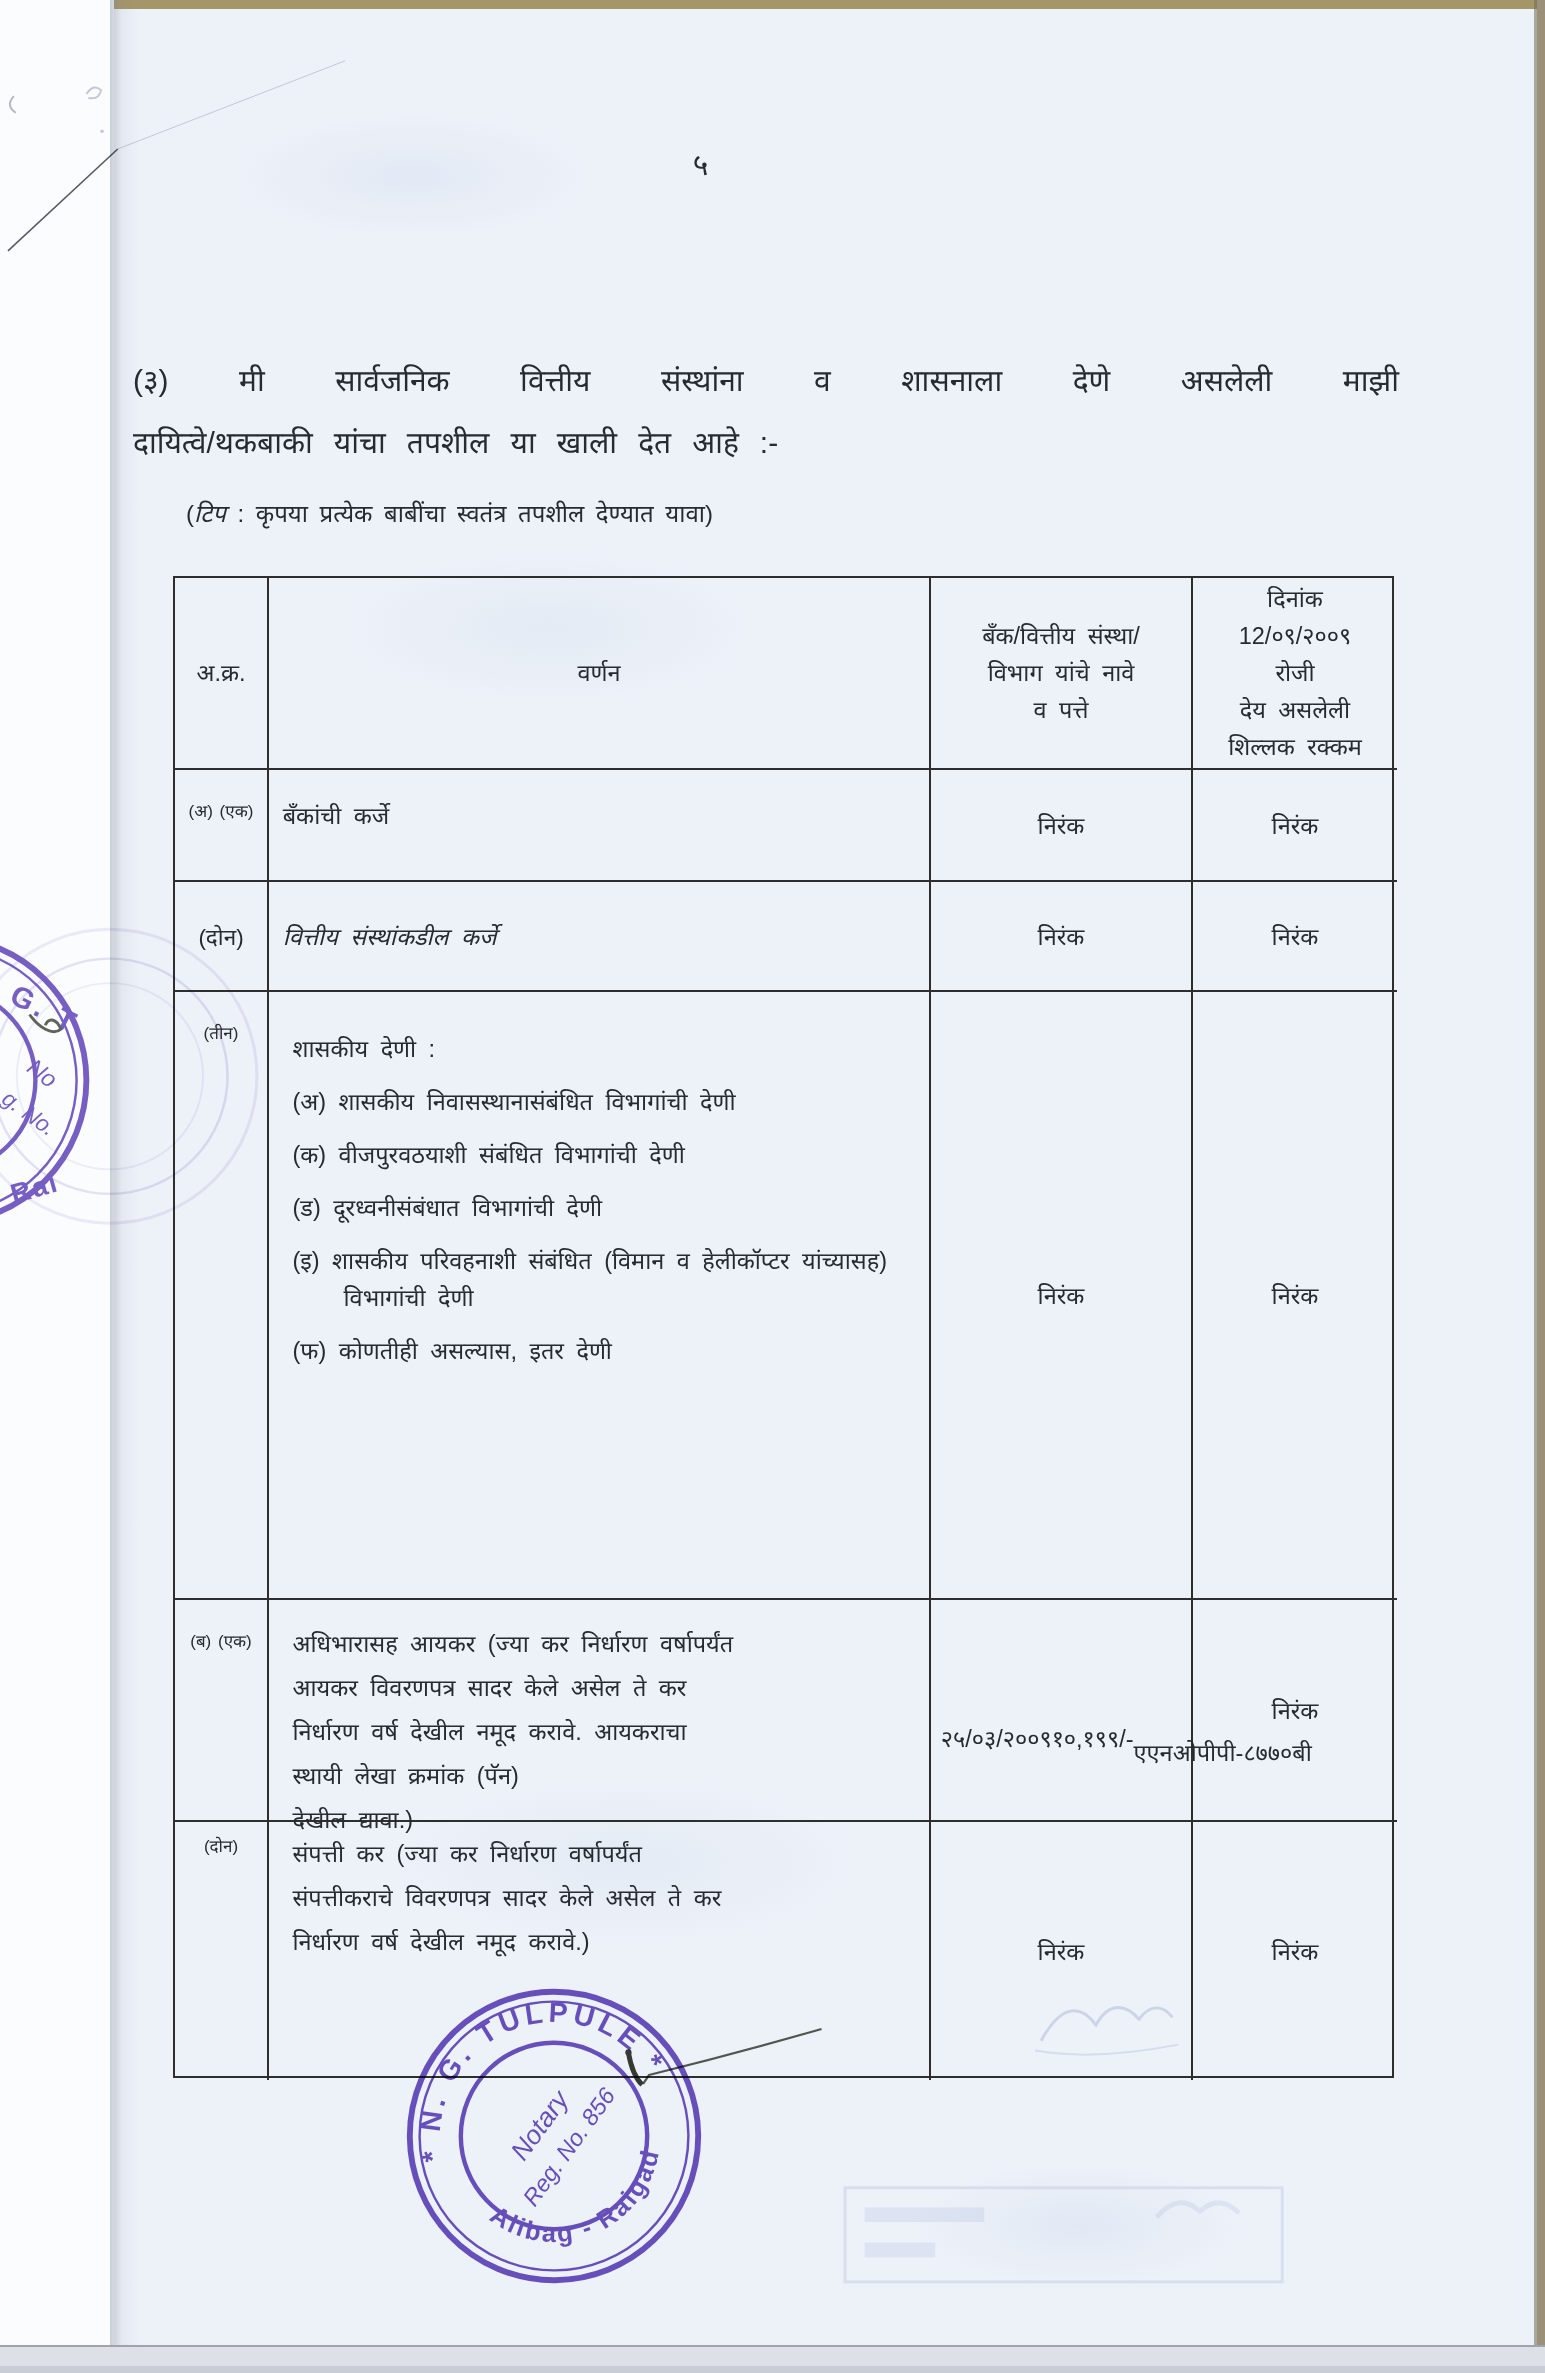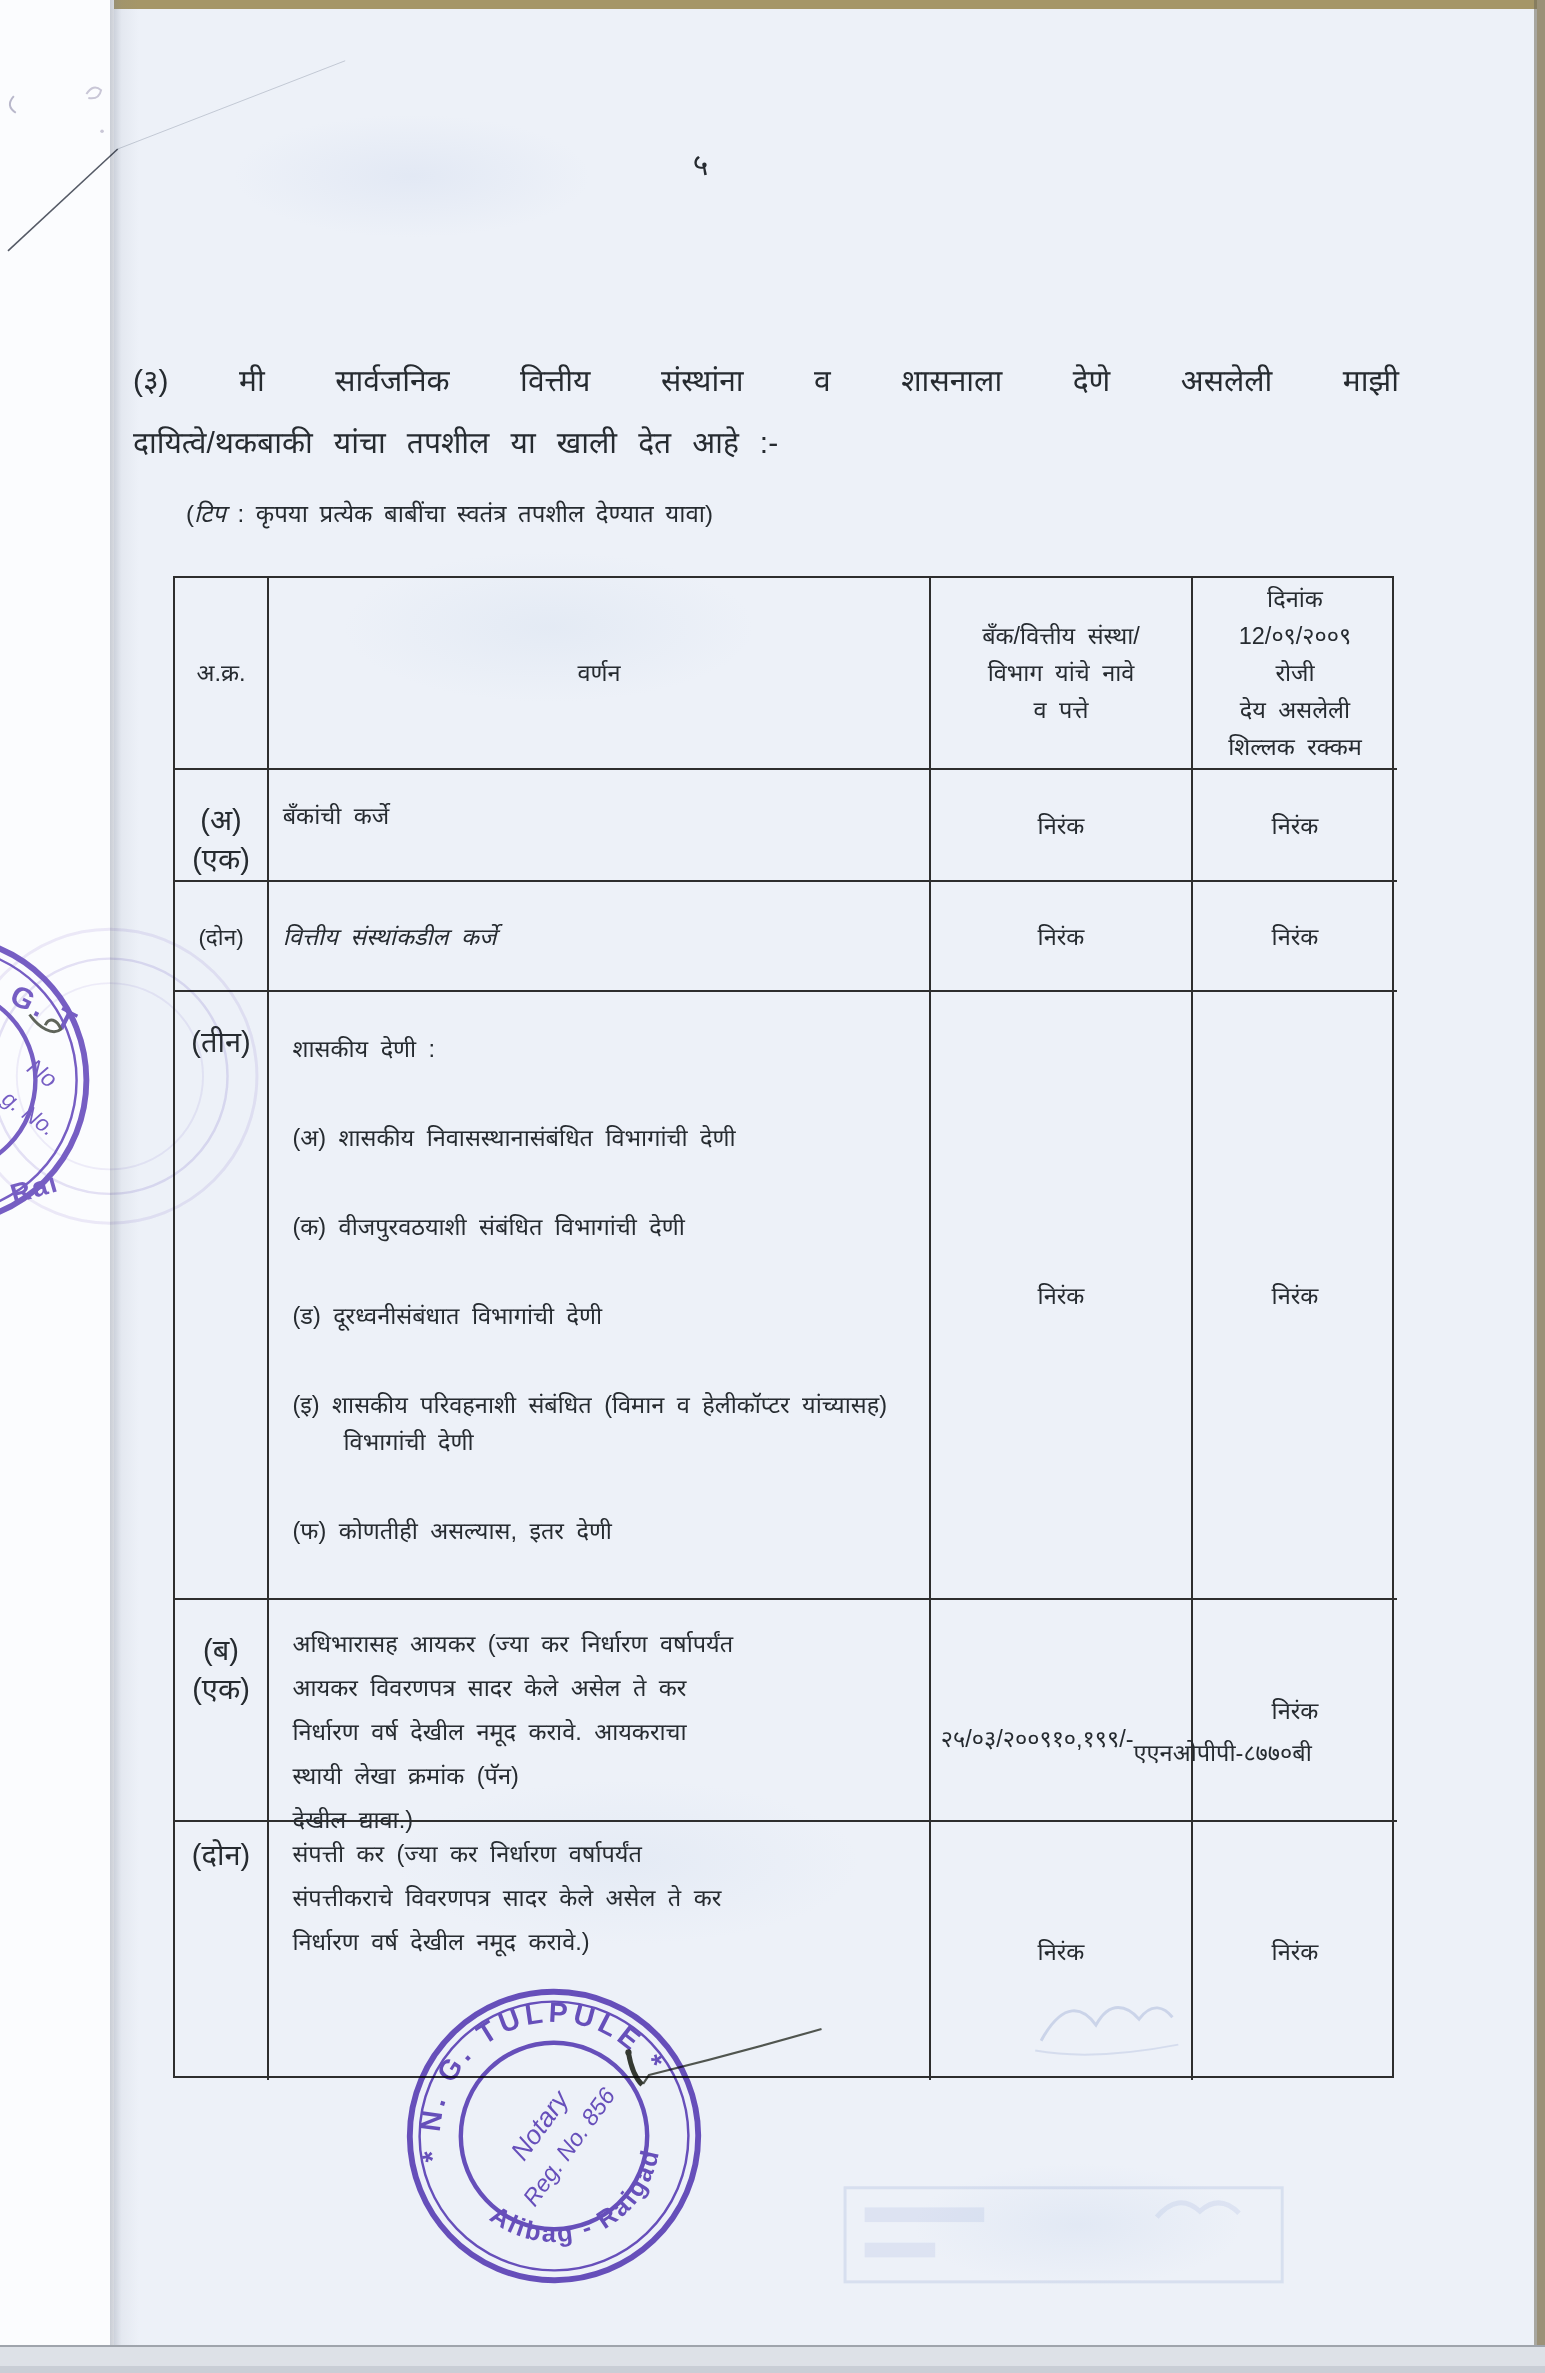--- a/index.html
+++ b/index.html
@@ -40,25 +40,25 @@
     grid-template-rows:192px 112px 110px 608px 222px 258px;
     border:2.9px solid #2e2e2e;box-sizing:border-box;
     font-size:23.5px;color:#262b30;
   }
   .cell{border-right:2px solid #2e2e2e;border-bottom:2px solid #2e2e2e;
     box-sizing:border-box;padding:5.9px 9.8px;position:relative;word-spacing:5.9px;}
   .lastcol{border-right:none;}
   .lastrow{border-bottom:none;}
   .ctr{display:flex;align-items:center;justify-content:center;text-align:center;}
   .hdr{line-height:37px;}
-  .sr-top{padding-top:29px;text-align:center;font-size:29px;word-spacing:2px;}
+  .sr-top{padding-top:29px;text-align:center;font-size:17px;word-spacing:2px;}
   .sr-mid{display:flex;align-items:center;justify-content:center;font-size:22.5px;word-spacing:2px;}
   .desc-top{padding-top:29px;padding-left:13.7px;}
   .desc-mid{display:flex;align-items:center;padding-left:13.7px;font-style:italic;}
-  .gov-list{padding-top:33px;padding-left:13.7px;display:flex;flex-direction:column;gap:52px;}
+  .gov-list{padding-top:33px;padding-left:13.7px;display:flex;flex-direction:column;gap:16px;}
   .gov-item{line-height:37px;padding-left:51px;text-indent:-51px;width:588px;}
   .multiline{padding-top:15.7px;padding-left:13.7px;line-height:44px;width:510px;}
   .bankcol{display:flex;align-items:center;padding-top:65px;line-height:39px;text-align:center;}
   .bankcol .gap-top{margin-top:28px;}
   
   .overlay{position:absolute;left:0;top:0;pointer-events:none;}
   .stamp-main{position:absolute;left:400px;top:1982px;width:308px;height:308px;
     mix-blend-mode:multiply;pointer-events:none;}
   .ink{mix-blend-mode:multiply;}
 </style>

